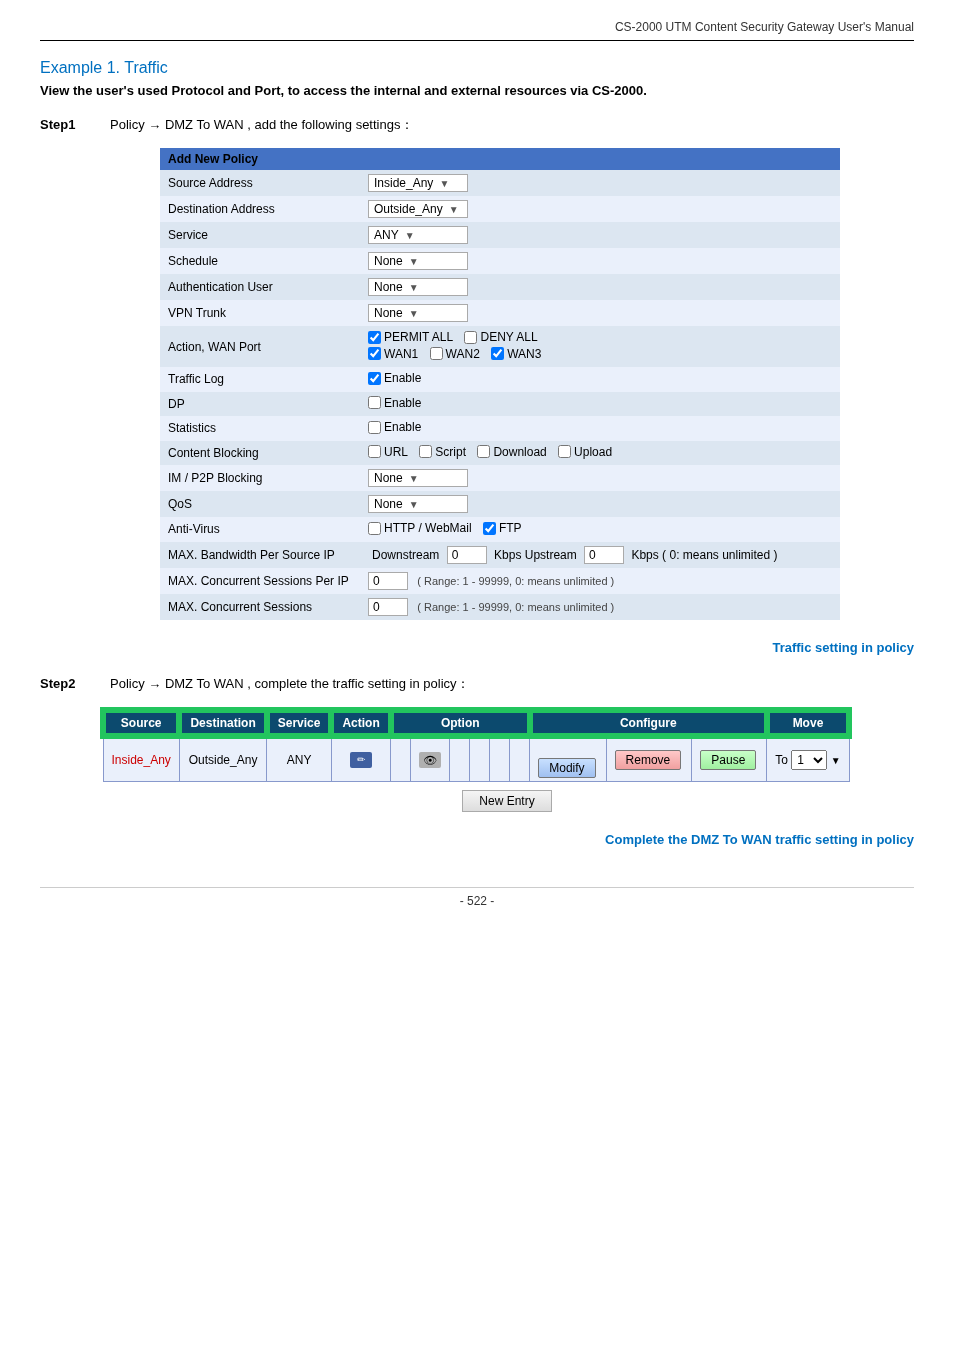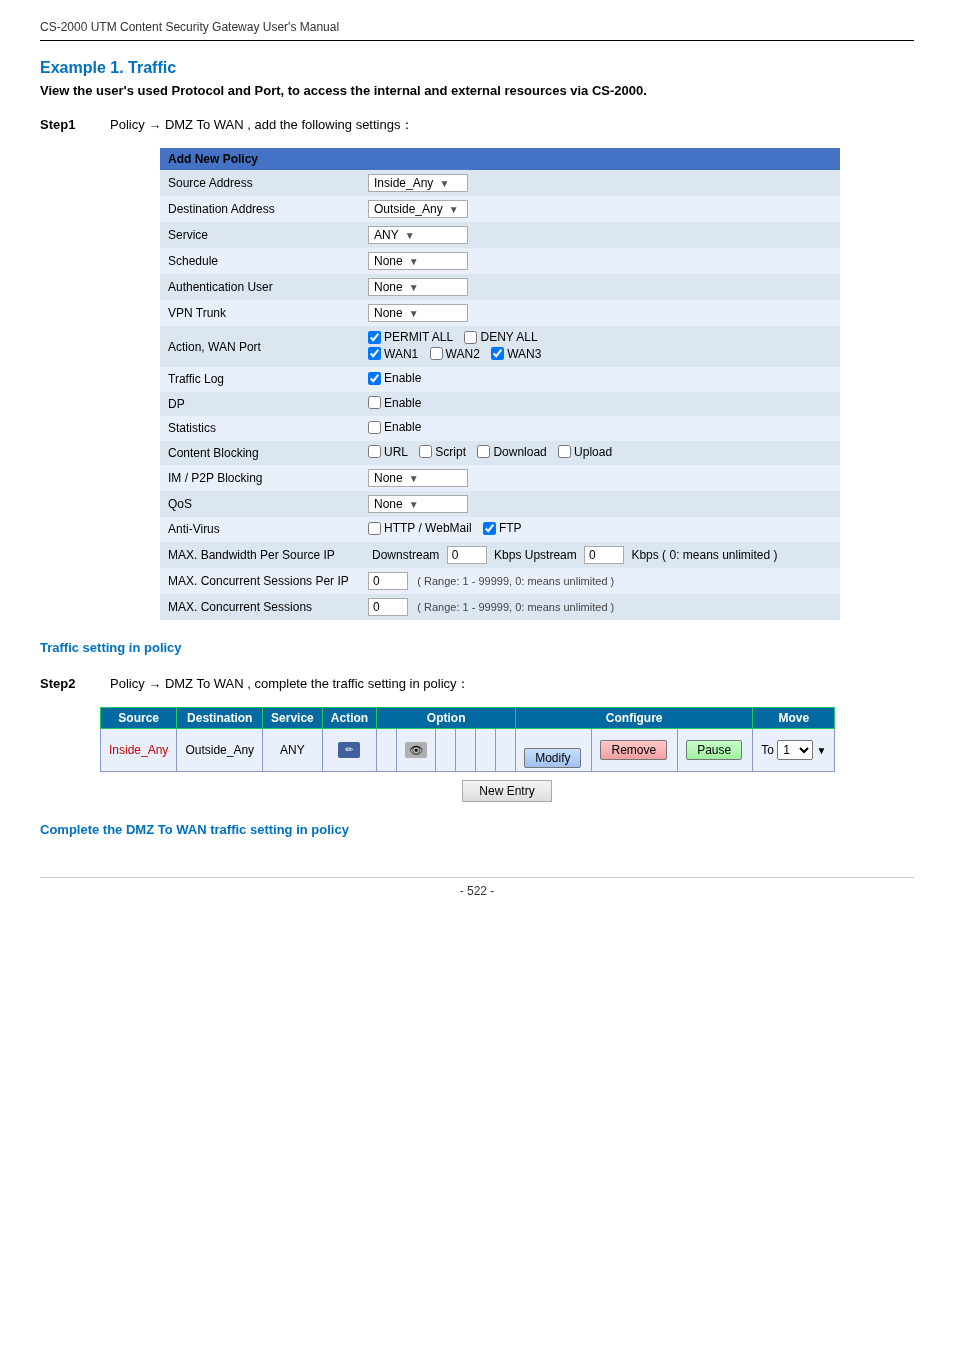--- a/index.html
+++ b/index.html
@@ -6,31 +6,31 @@
     body {
       font-family: Arial, sans-serif;
       font-size: 13px;
       background: #fff;
       color: #000;
       width: 954px;
       min-height: 1350px;
       padding: 20px 40px;
     }
     .page-header {
-      text-align: left;
+      text-align: right;
       font-size: 12px;
       color: #333;
       border-bottom: 1px solid #000;
       padding-bottom: 6px;
       margin-bottom: 18px;
     }
     .section-title {
       color: #0070c0;
       font-size: 16px;
-      font-weight: bold;
+      font-weight: normal;
       margin-bottom: 6px;
     }
     .section-desc {
       font-size: 13px;
       font-weight: bold;
       margin-bottom: 18px;
     }
     .step-line {
       display: flex;
       align-items: baseline;
@@ -99,39 +99,39 @@
       align-items: center;
       margin-right: 8px;
       font-size: 12px;
     }
     .checkbox-item input[type=checkbox] {
       margin-right: 3px;
       width: 13px;
       height: 13px;
     }
     .caption-text {
-      text-align: left;
+      text-align: right;
       color: #0070c0;
       font-size: 13px;
       font-weight: bold;
       margin-top: 20px;
       margin-bottom: 20px;
     }
     .traffic-table-wrapper {
       margin-left: 60px;
       margin-bottom: 8px;
     }
     .traffic-table {
       border-collapse: collapse;
       font-size: 12px;
     }
     .traffic-table th {
-      background: #0369a1;
+      background: #0c4a6e;
       color: #fff;
-      border: 1px solid #22c55e;
+      border: 6px solid #22c55e;
       padding: 3px 8px;
       text-align: center;
       font-weight: bold;
     }
     .traffic-table td {
       border: 1px solid #8899cc;
       padding: 3px 8px;
       text-align: center;
       background: #eaf0fb;
     }

